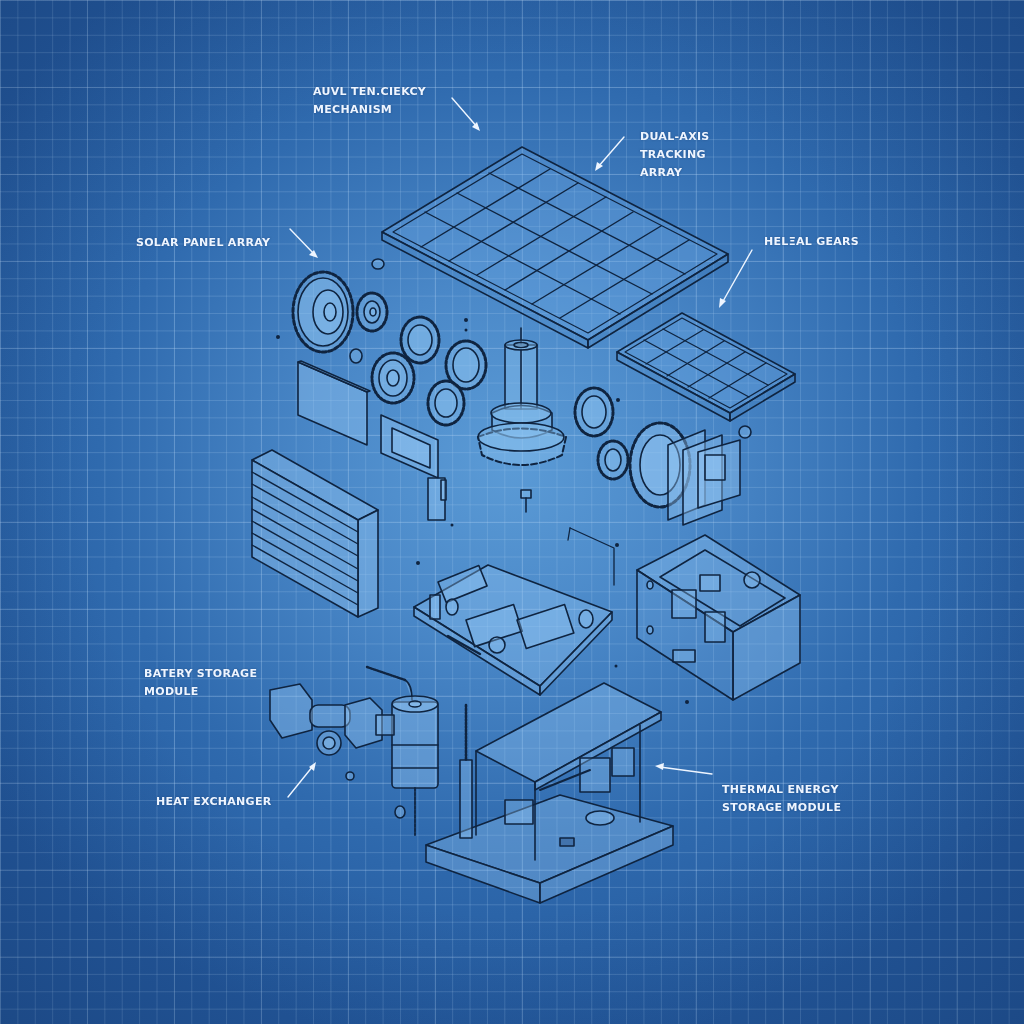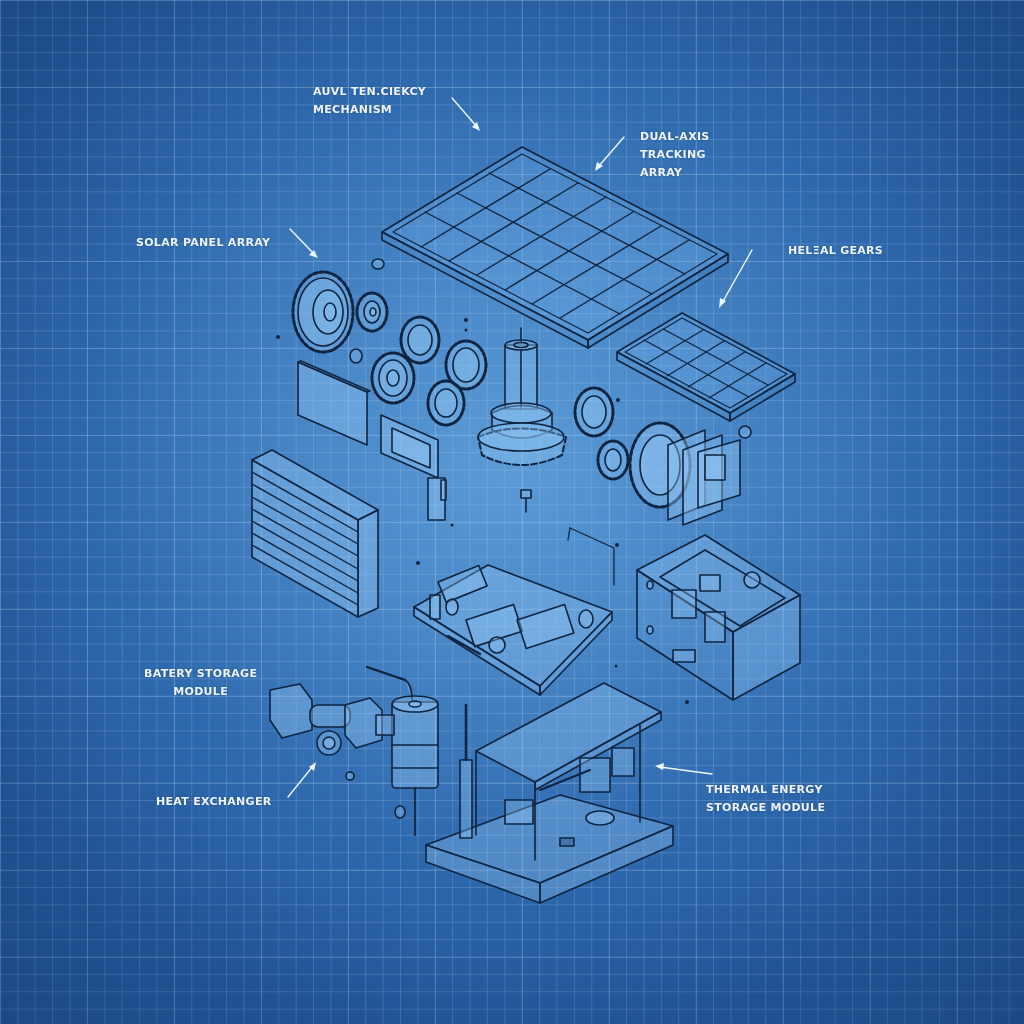--- a/index.html
+++ b/index.html
@@ -28,21 +28,21 @@
     background: radial-gradient(ellipse 75% 75% at 50% 48%, rgba(0,0,0,0) 55%, rgba(10,30,70,0.28) 100%);
   }
   svg.art { position:absolute; left:0; top:0; }
   .label {
     position:absolute; color:#eef5ff; font-size:11px; letter-spacing:0.3px;
     line-height:18px; text-transform:uppercase; white-space:nowrap;
     text-shadow: 0 0 2px rgba(20,50,100,0.5);
     font-weight: bold;
   }
   .label span { display:block; }
-  .center { text-align:center; }
+  .center { }
 </style>
 </head>
 <body>
 
 <div class="grid-fine"></div>
 <div class="grid-major"></div>
 
 <svg class="art" width="1024" height="1024" viewBox="0 0 1024 1024" fill="none" stroke="#0f2440" stroke-width="1.6" stroke-linejoin="round" stroke-linecap="round">
   <defs>
     <pattern id="cellFill" width="4" height="4" patternUnits="userSpaceOnUse">
@@ -281,29 +281,29 @@
 <div class="label" style="left:640px; top:97px;margin-top:31px;">
   <span>DUAL-AXIS</span>
   <span>TRACKING</span>
   <span>ARRAY</span>
 </div>
 
 <div class="label" style="left:136px; top:234px;">
   <span>SOLAR PANEL ARRAY</span>
 </div>
 
-<div class="label" style="left:788px; top:233px;margin-top:9px;">
+<div class="label" style="left:764px; top:233px;">
   <span>HELΞAL GEARS</span>
 </div>
 
 <div class="label center" style="left:144px; top:665px;">
   <span>BATERY STORAGE</span>
   <span>MODULE</span>
 </div>
 
 <div class="label" style="left:156px; top:793px;">
   <span>HEAT EXCHANGER</span>
 </div>
 
-<div class="label" style="left:706px; top:781px;">
+<div class="label" style="left:722px; top:781px;">
   <span>THERMAL ENERGY</span>
   <span>STORAGE MODULE</span>
 </div>
 
 </body></html>

